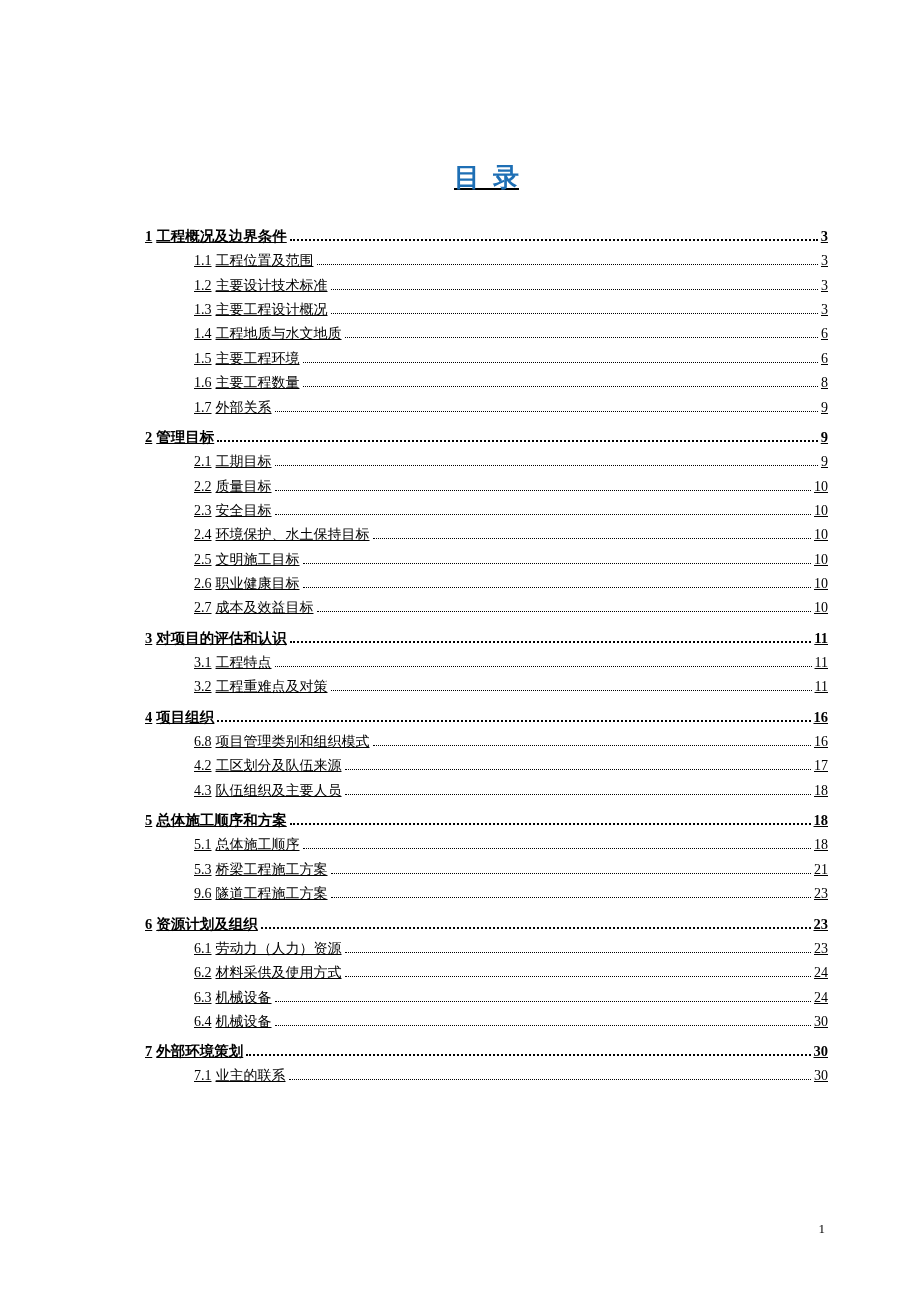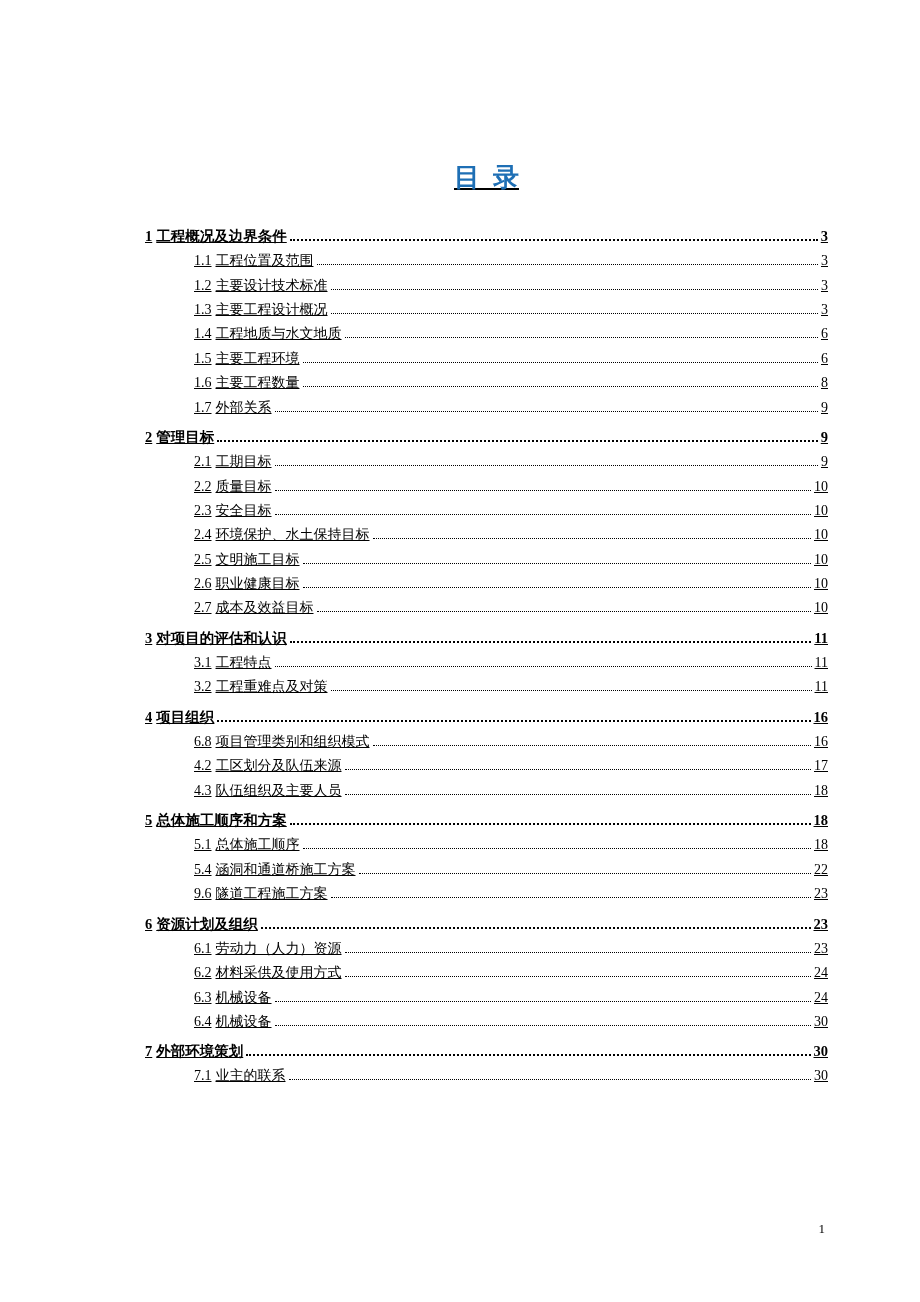--- a/index.html
+++ b/index.html
@@ -216,24 +216,24 @@
         <span class="dots"></span>
         <span class="toc-page">18</span>
       </div>
       <div class="toc-entry level-2">
         <span class="toc-num">5.1</span>
         <span class="toc-label"> 总体施工顺序</span>
         <span class="dots"></span>
         <span class="toc-page">18</span>
       </div>
       <div class="toc-entry level-2">
-        <span class="toc-num">5.4</span>
-        <span class="toc-label"> 涵洞和通道桥施工方案</span>
-        <span class="dots"></span>
-        <span class="toc-page">22</span>
+        <span class="toc-num">5.3</span>
+        <span class="toc-label"> 桥梁工程施工方案</span>
+        <span class="dots"></span>
+        <span class="toc-page">21</span>
       </div>
       <div class="toc-entry level-2">
         <span class="toc-num">9.6</span>
         <span class="toc-label"> 隧道工程施工方案</span>
         <span class="dots"></span>
         <span class="toc-page">23</span>
       </div>
       <div class="toc-entry level-1">
         <span class="toc-num">6</span>
         <span class="toc-label"> 资源计划及组织</span>

